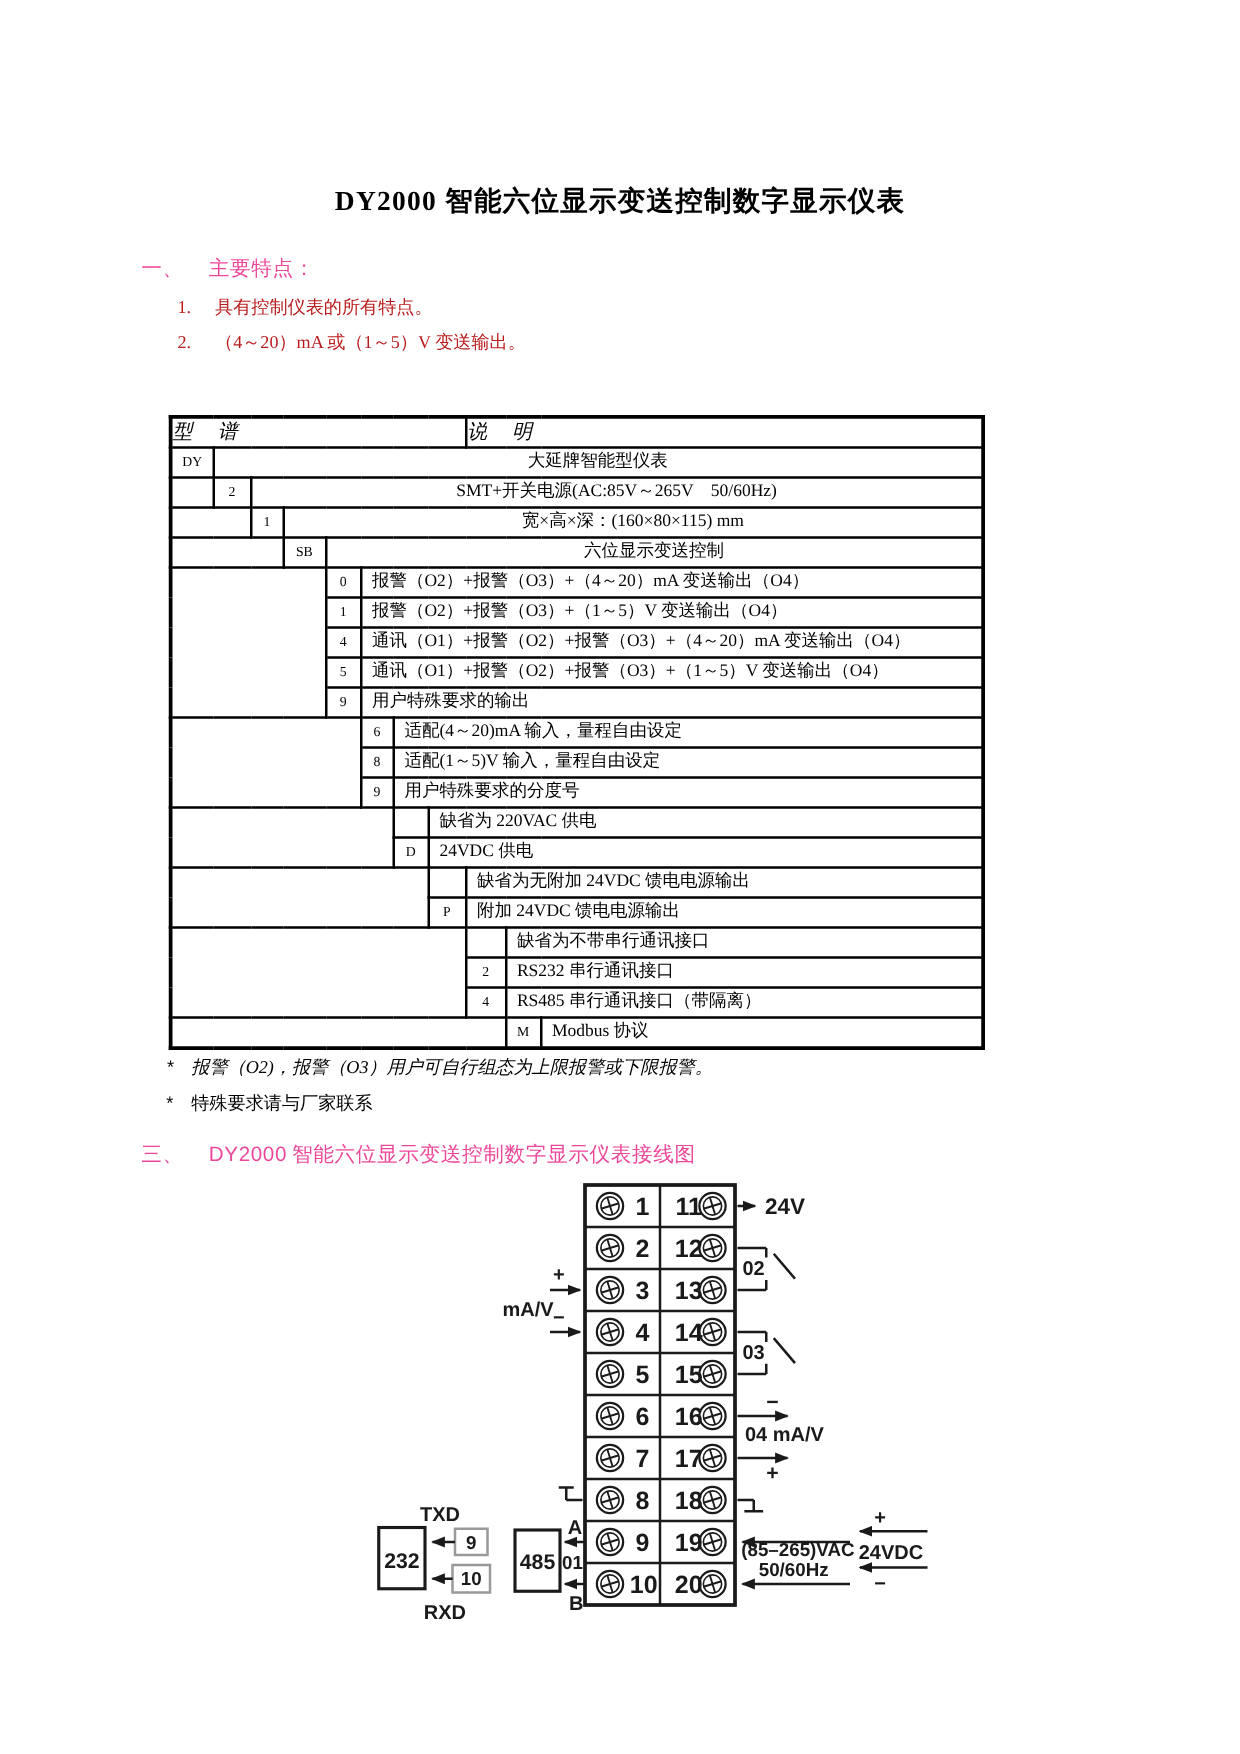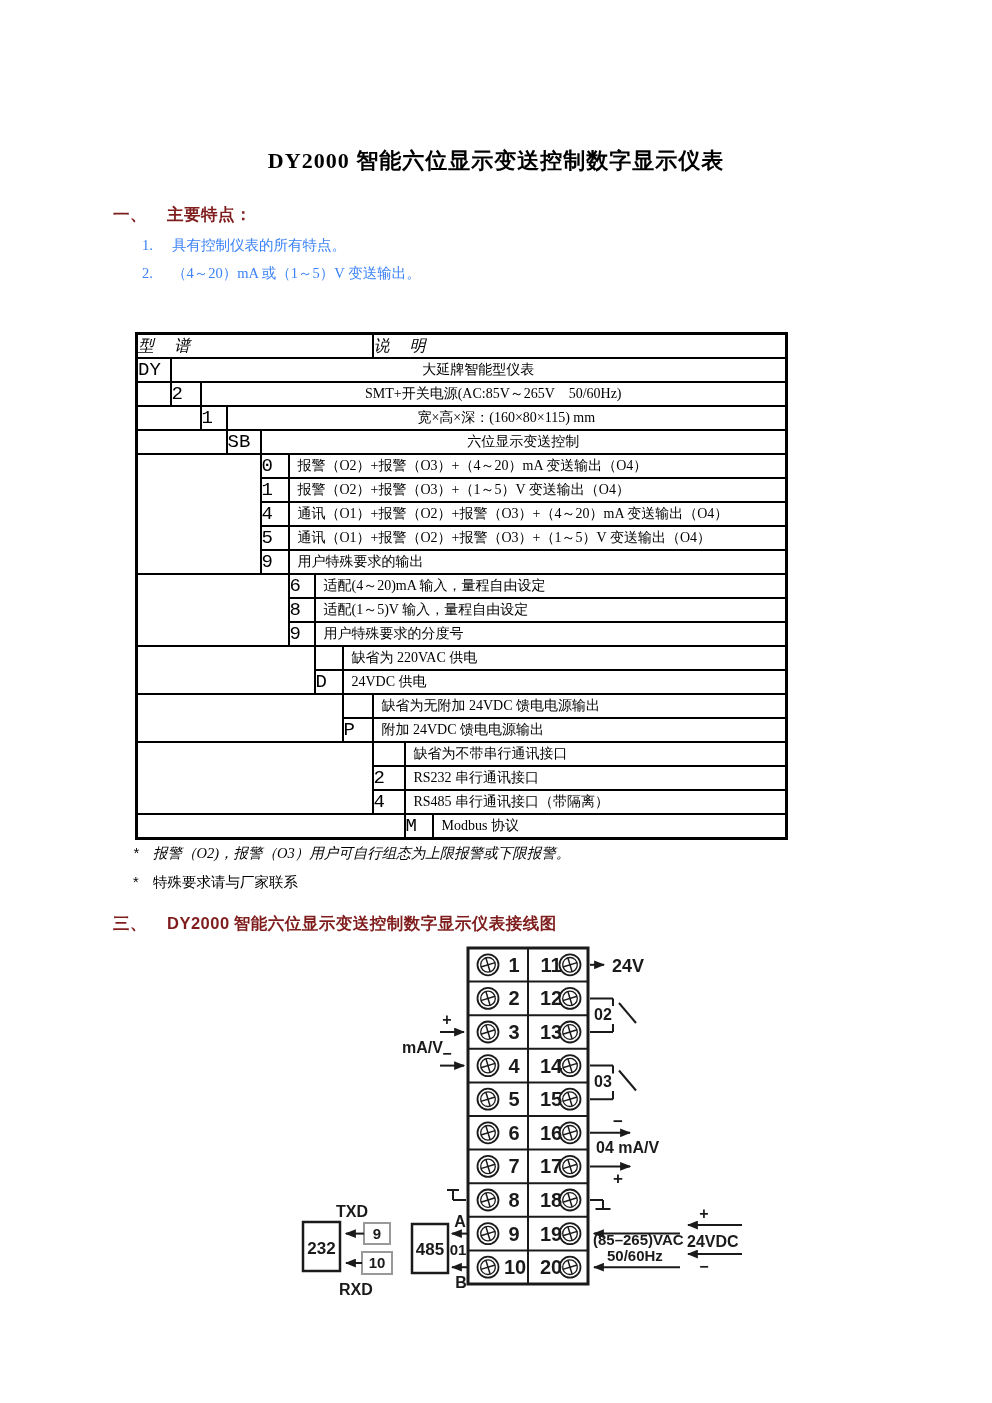--- a/index.html
+++ b/index.html
@@ -14,28 +14,28 @@
     overflow: hidden;
     margin-top: 16px;
   }
   .title {
     position: absolute; top: 130px; left: 0; width: 100%;
     margin: 0; text-align: center;
     font-size: 22px; font-weight: 600; letter-spacing: 1px;
   }
   .sec {
     position: absolute; left: 113px;
-    font-size: 16.5px; font-weight: bold; color: #7f1d1d;
+    font-size: 16.5px; font-weight: normal; color: #ec4899;
     letter-spacing: 0.5px;
   }
   .sec .sec-num { margin-right: 20px; }
   .sec .sec-brand { font-family: "Liberation Sans", sans-serif; margin-right: 4px; }
   .feature {
     position: absolute; left: 142px;
-    font-size: 14.5px; color: #3b82f6;
+    font-size: 14.5px; color: #b91c1c;
   }
   .feature .f-num { display:inline-block; width: 30px; }
   .note {
     position: absolute; left: 133px;
     font-size: 14.5px; color: #000;
   }
   .note .n-mark { display:inline-block; width: 20px; font-family:"Liberation Sans",sans-serif; }
   table.spec {
     position: absolute; top: 316px; left: 135px;
     width: 650px;
@@ -45,21 +45,21 @@
   }
   table.spec td {
     border: 2px solid #000;
     height: 22px; line-height: 22px;
     padding: 0;
     font-size: 14px;
     overflow: hidden;
     white-space: nowrap;
   }
   table.spec td.hd { text-align: left; font-size: 16px; letter-spacing: 2px; font-style: italic; }
-  table.spec td.k  { text-align: left; font-family: Liberation Mono, monospace; font-size: 19px; }
+  table.spec td.k  { text-align: center; font-family: Liberation Serif, serif; font-size: 11px; }
   table.spec td.d  { text-align: left; padding-left: 8px; }
   table.spec td.d.c{ text-align: center; padding-left: 0; }
   .diagram {
     position: absolute; top: 930px; left: 290px;
     width: 560px; height: 372px;
   }
   .dlab { font-family: "Liberation Sans", sans-serif; font-weight: bold; fill: #1a1a1a; }
   .tnum { font-family: "Liberation Sans", sans-serif; font-weight: bold; font-size: 20px; fill: #1a1a1a; }
   .wire { stroke: #1a1a1a; stroke-width: 2; fill: none; }
   .box  { fill: #fff; stroke: #1a1a1a; stroke-width: 2.5; }

